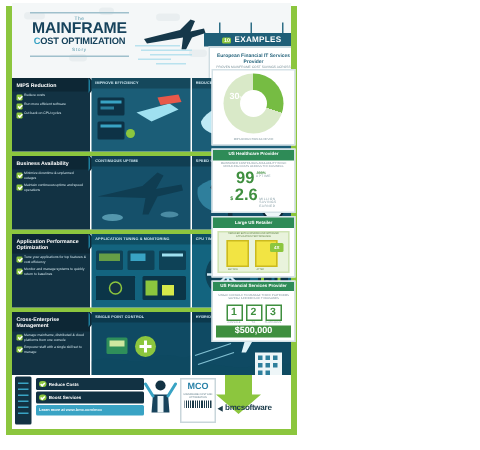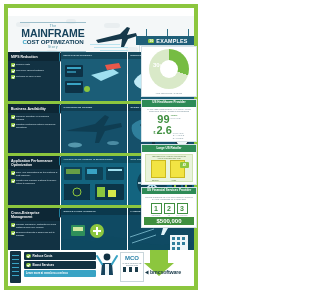--- a/index.html
+++ b/index.html
@@ -7,21 +7,21 @@
        font-family:"Liberation Sans",sans-serif;
        -webkit-font-smoothing:antialiased;}
 
   #poster{position:relative;width:202px;height:300px;background:#ffffff;}
 
   
   .frame{position:absolute;left:4px;top:4px;width:194px;height:286px;
          border:4px solid #8cc63e;box-sizing:border-box;background:#ffffff;}
 
   
-  .header{position:absolute;left:8px;top:16px;width:186px;height:58px;
+  .header{position:absolute;left:8px;top:2px;width:186px;height:58px;
           background:#f4f7f8;overflow:hidden;}
   .hdr-clouds{position:absolute;inset:0;opacity:.5;}
   .cloud{position:absolute;background:#dfe7ea;border-radius:6px;height:5px;}
   .title-box{position:absolute;left:6px;top:4px;width:78px;height:36px;
              text-align:center;color:#1b4a63;}
   .t-the{font-size:3.2px;letter-spacing:.4px;color:#4a90a4;margin-top:1px;}
   .t-main{font-size:10.5px;font-weight:bold;letter-spacing:-.1px;
           color:#17435c;line-height:10px;}
   .t-cost{font-size:6.2px;font-weight:bold;letter-spacing:-.1px;
           color:#17435c;line-height:7px;}

